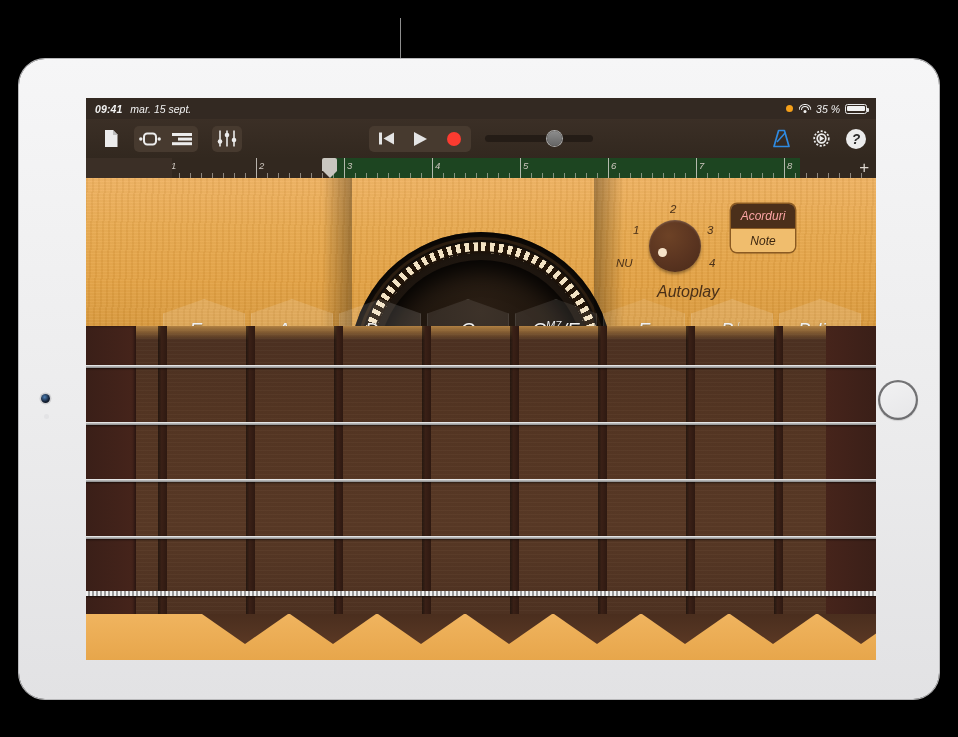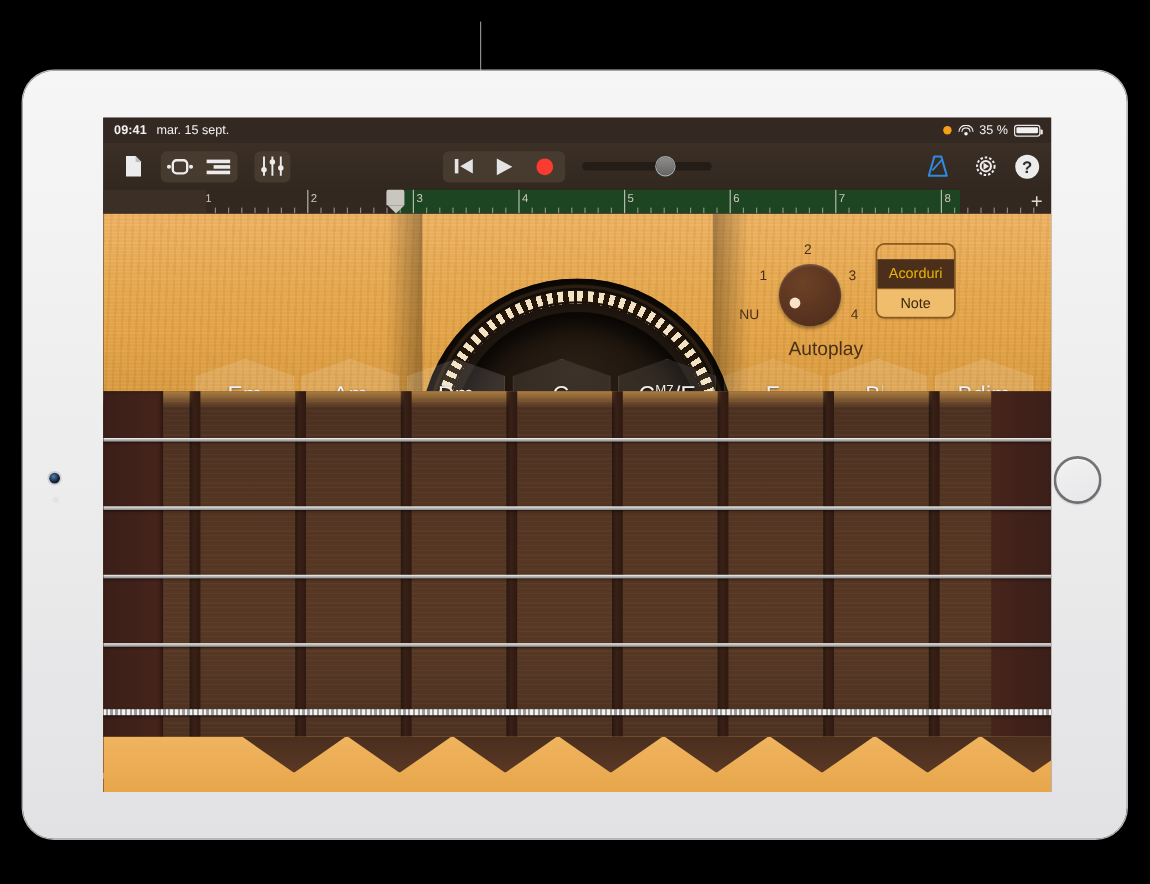--- a/index.html
+++ b/index.html
@@ -17,20 +17,21 @@
     background: #8e8e8e;
   }
 
   
   .device {
     position: absolute; left: 19px; top: 59px;
     width: 920px; height: 640px;
     background: linear-gradient(180deg,#f6f6f7 0%, #ececed 55%, #e2e2e4 100%);
     border-radius: 26px;
     box-shadow: 0 0 0 1px #b9b9bb, 0 2px 7px rgba(0,0,0,.55);
+    font-style: italic;
   }
   .cam-dot {
     position: absolute; left: 22px; top: 335px;
     width: 9px; height: 9px; border-radius: 50%;
     background: radial-gradient(circle at 40% 35%, #4d7fb5 0%, #16243a 55%, #000 100%);
     box-shadow: 0 0 0 1.5px #cfcfd1;
   }
   .cam-dot2 {
     position: absolute; left: 25px; top: 355px;
     width: 5px; height: 5px; border-radius: 50%;
@@ -192,21 +193,21 @@
   .kl.three{ left: 88px;  top: 24px; }
   .kl.four { left: 90px;  top: 57px; }
   .kl.cap  { left: 38px;  top: 83px; font-size: 16px; }
 
   
   .seg { position: absolute; left: 645px; top: 26px; width: 64px;
          border-radius: 6px; overflow: hidden;
          box-shadow: 0 0 0 1.4px #8a5a22, 0 1px 2px rgba(0,0,0,.25); }
   .seg div { height: 24px; display: flex; align-items: center; justify-content: center;
              font-size: 12px; }
-  .seg .on  { background: #4b2f1a; color: #eab308; margin-top: 12px; }
+  .seg .on  { background: #4b2f1a; color: #fca5a5; }
   .seg .off { background: #f0bd6d; color: #3c2610; border-top: 1.4px solid #8a5a22; }
 
   
   .chords { position: absolute; left: 0; top: 121px; width: 100%; height: 48px; }
   .chord { position: absolute; bottom: 0; width: 82px; height: 48px; }
   .chord .tent {
     position: absolute; inset: 0;
     background: rgba(255,255,255,.13);
     clip-path: polygon(0% 30%, 50% 0%, 100% 30%, 100% 100%, 0% 100%);
     box-shadow: inset 0 0 0 1px rgba(255,255,255,.08);

